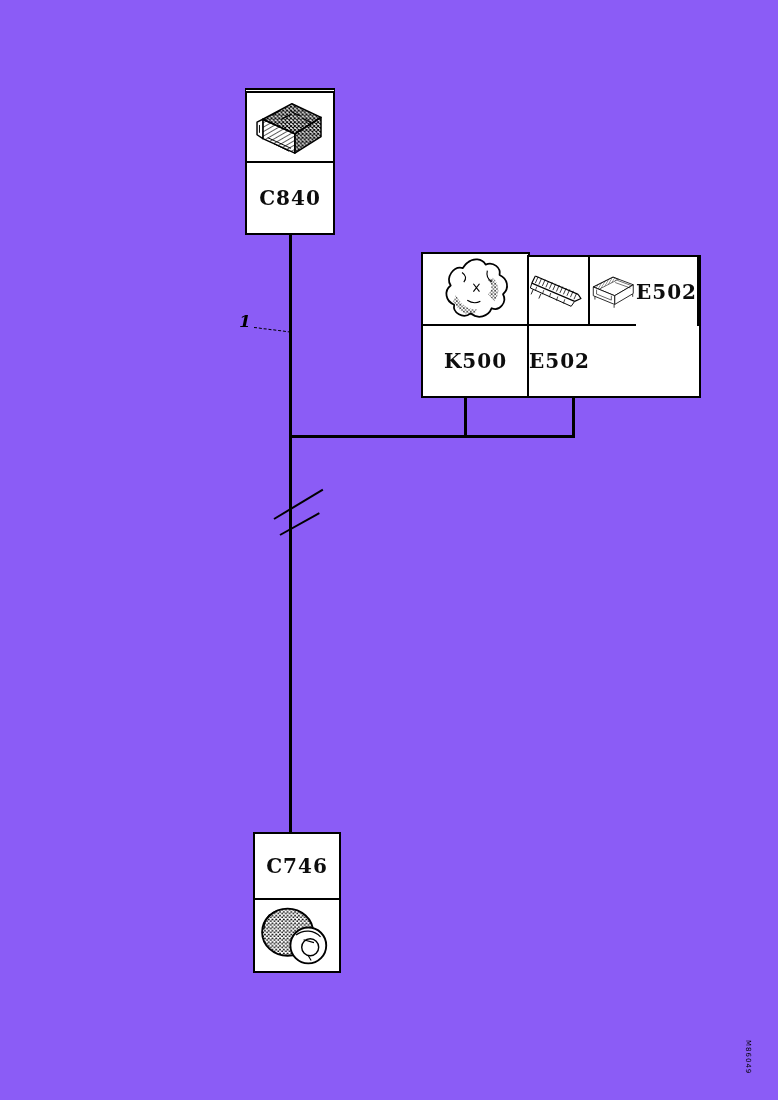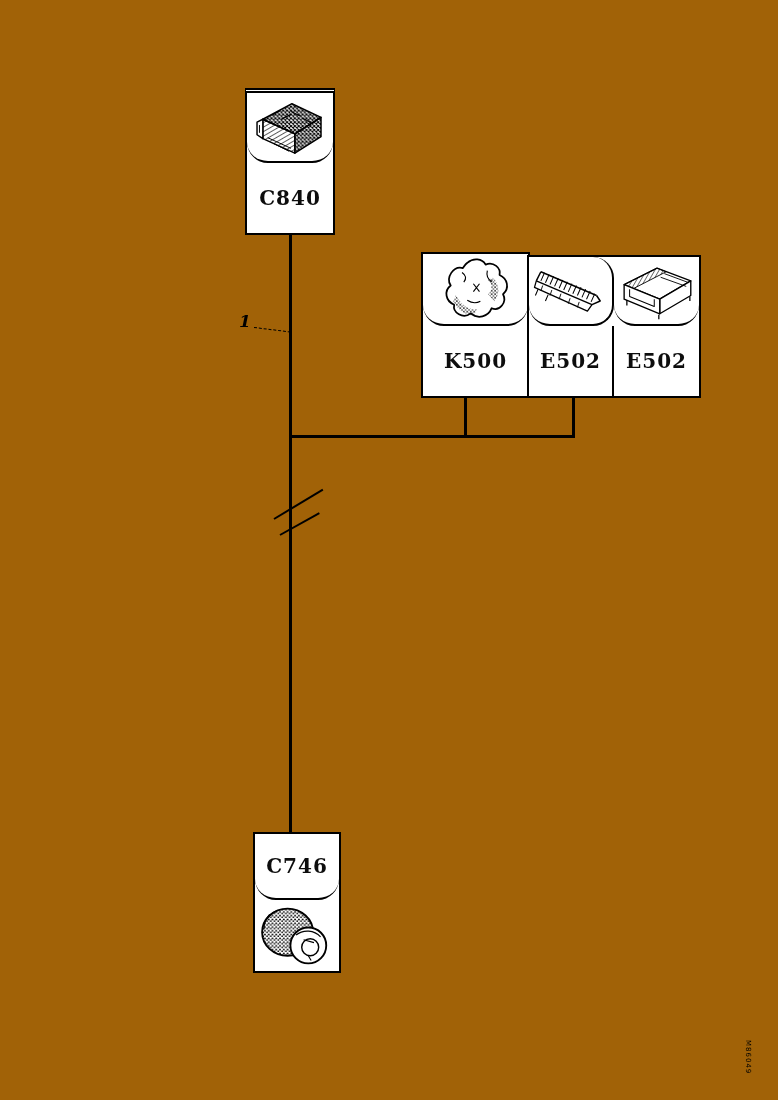--- a/index.html
+++ b/index.html
@@ -1,35 +1,35 @@
 <!DOCTYPE html>
 <html><head>
 <meta charset="utf-8">
 <style>
   html,body{margin:0;padding:0;background:#fff;}
   #canvas{
-    position:relative;width:778px;height:1100px;background:#a16207;
+    position:relative;width:778px;height:1100px;background:#8b5cf6;
     font-family:"DejaVu Serif", serif;overflow:hidden;
   }
   .comp-box{
     position:absolute;box-sizing:border-box;border:2px solid #000;background:#fff;
     display:flex;flex-direction:column;
   }
   .cell{box-sizing:border-box;display:flex;align-items:center;justify-content:center;}
   .cell-img{overflow:hidden;}
   .cell-label{
     font-weight:bold;font-size:20px;letter-spacing:1px;color:#0d0d0d;
     text-align:center;flex:1;
   }
-  .b-bottom{border-bottom:2px solid #000;border-radius:21px;}
+  .b-bottom{border-bottom:2px solid #000;}
   .wire{position:absolute;background:#000;}
   .breakmark{position:absolute;height:2px;background:#000;transform-origin:left center;}
   .leader{position:absolute;height:0;border-top:1.5px dashed #000;transform-origin:left center;transform:rotate(7deg);}
   .callout{position:absolute;font:italic bold 17px "DejaVu Serif", serif;color:#000;}
-  .grid2{display:grid;grid-template-columns:1fr 1fr;grid-template-rows:69px 1fr;flex:1;}
+  .grid2{display:grid;grid-template-columns:1fr 1fr 1fr;grid-template-rows:69px 1fr;flex:1;}
   .watermark{
     position:absolute;font:7px "DejaVu Sans", sans-serif;color:#000;
     transform:rotate(90deg);transform-origin:left top;white-space:nowrap;letter-spacing:1px;
   }
   svg{display:block;}
 </style>
 </head>
 <body>
 
 <div id="canvas">

